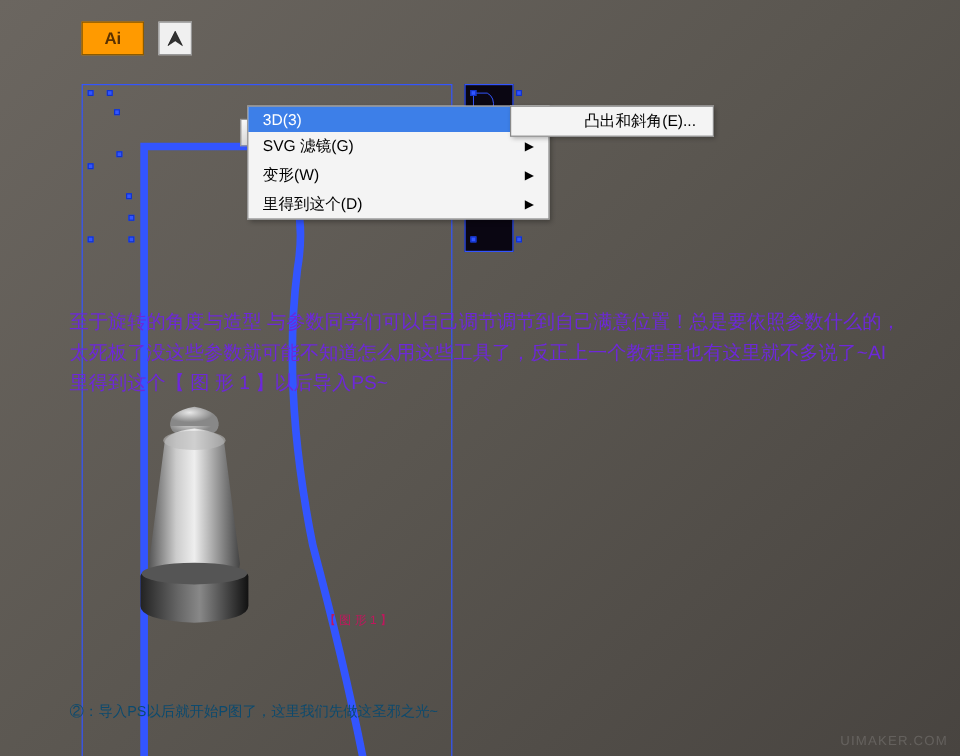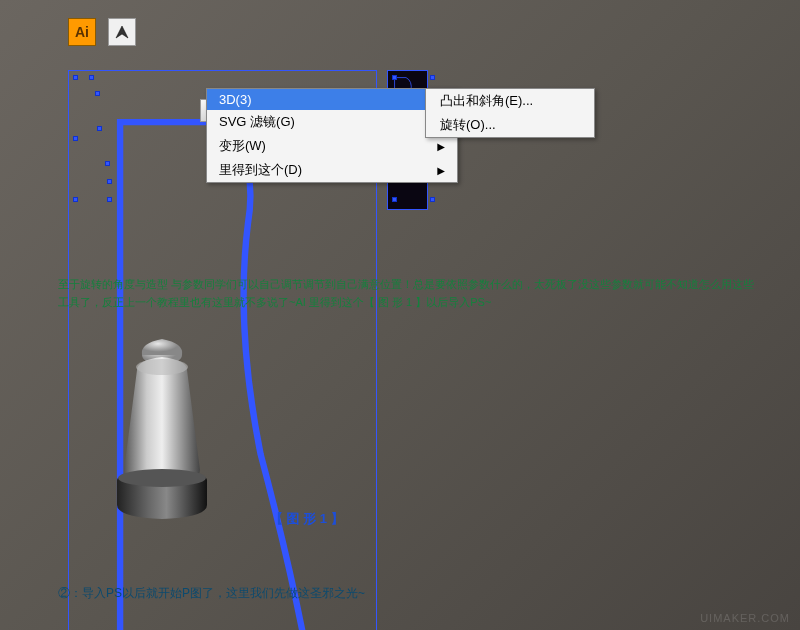--- a/index.html
+++ b/index.html
@@ -5,39 +5,39 @@
     * { margin: 0; padding: 0; box-sizing: border-box; }
     body {
       width: 800px;
       height: 630px;
       background: linear-gradient(135deg, #6b6660 0%, #5a5650 50%, #484440 100%);
       font-family: "Microsoft YaHei", Arial, sans-serif;
       position: relative;
       overflow: hidden;
     }
     .icons-row { position: absolute; top: 18px; left: 68px; display: flex; gap: 12px; }
-    .ai-icon { width: 28px; height: 28px; background: #ff9a00; border: 1px solid #8a5a00; display: flex; align-items: center; justify-content: center; color: #5a3200; font-weight: bold; font-size: 14px; }
+    .ai-icon { width: 52px; height: 28px; background: #ff9a00; border: 1px solid #8a5a00; display: flex; align-items: center; justify-content: center; color: #5a3200; font-weight: bold; font-size: 14px; }
     .pen-icon { width: 28px; height: 28px; background: #f0f0f0; border: 1px solid #999; display: flex; align-items: center; justify-content: center; font-size: 16px; }
     .shapes-row { position: absolute; top: 70px; left: 68px; display: flex; gap: 10px; }
     .shape-box { width: 48px; height: 140px; border: 1px solid #3355ff; position: relative; }
     .shape-outline { width: 100%; height: 100%; }
     .shape-outline svg { width: 100%; height: 100%; }
     .shape-filled { background: #0a0612; }
     .handle { position: absolute; width: 5px; height: 5px; background: #3355ff; border: 1px solid #1133cc; }
     .menu-button { position: absolute; top: 70px; left: 200px; padding: 2px 10px; background: linear-gradient(#f8f8f8, #d8d8d8); border: 1px solid #999; font-size: 12px; cursor: pointer; margin-top: 29px; }
     .dropdown-menu { position: absolute; top: 88px; left: 206px; width: 252px; background: #f4f4f4; border: 1px solid #888; box-shadow: 2px 2px 4px rgba(0,0,0,0.3); font-size: 13px; }
     .menu-item { padding: 3px 12px; display: flex; justify-content: space-between; align-items: center; cursor: pointer; }
     .menu-item.highlighted { background: #3d7fe8; color: white; }
     .menu-arrow { font-size: 10px; }
-    .submenu { position: absolute; top: 88px; left: 425px; width: 170px; background: #f4f4f4; border: 1px solid #888; box-shadow: 2px 2px 4px rgba(0,0,0,0.3); font-size: 13px; }
+    .submenu { position: absolute; top: 88px; left: 425px; width: 170px; background: #f4f4f4; border: 1px solid #888; box-shadow: 2px 2px 4px rgba(0,0,0,0.3); font-size: 13px; text-align: right; }
     .submenu-item { padding: 3px 14px; cursor: pointer; }
     .submenu-item.highlighted { background: #3d7fe8; color: white; }
-    .tutorial-text { position: absolute; top: 276px; left: 58px; width: 700px; color: #15803d; font-size: 11px; line-height: 1.6; }
+    .tutorial-text { position: absolute; top: 256px; left: 58px; width: 700px; color: #6d28d9; font-size: 16px; line-height: 1.6; }
     .rendered-shape { position: absolute; top: 325px; left: 82px; }
-    .figure-label { position: absolute; top: 510px; left: 270px; color: #1d4ed8; font-size: 13px; font-weight: bold; }
+    .figure-label { position: absolute; top: 510px; left: 270px; color: #be185d; font-size: 10px; font-weight: normal; }
     .bottom-text { position: absolute; top: 585px; left: 58px; color: #0c4a6e; font-size: 12px; }
     .watermark { position: absolute; bottom: 6px; right: 10px; color: rgba(255,255,255,0.15); font-size: 11px; font-weight: normal; letter-spacing: 1px; }
   </style>
 </head>
 <body>
 
 <div class="icons-row">
   <div class="ai-icon">Ai</div>
   <div class="pen-icon">
     <svg width="18" height="18" viewBox="0 0 18 18">
@@ -90,21 +90,20 @@
     <span class="menu-arrow">▶</span>
   </div>
   <div class="menu-item">
     <span>里得到这个(D)</span>
     <span class="menu-arrow">▶</span>
   </div>
 </div>
 
 <div class="submenu">
   <div class="submenu-item">凸出和斜角(E)...</div>
-  <div class="submenu-item">旋转(O)...</div>
 </div>
 
 <div class="tutorial-text">至于旋转的角度与造型 与参数同学们可以自己调节调节到自己满意位置！总是要依照参数什么的，太死板了没这些参数就可能不知道怎么用这些工具了，反正上一个教程里也有这里就不多说了~AI 里得到这个【 图 形 1 】以后导入PS~</div>
 
 <div class="rendered-shape">
   <svg width="160" height="200" viewBox="0 0 160 200">
     <defs>
       <radialGradient id="topGrad" cx="40%" cy="30%">
         <stop offset="0%" stop-color="#e8e8e8"></stop>
         <stop offset="100%" stop-color="#888"></stop>

